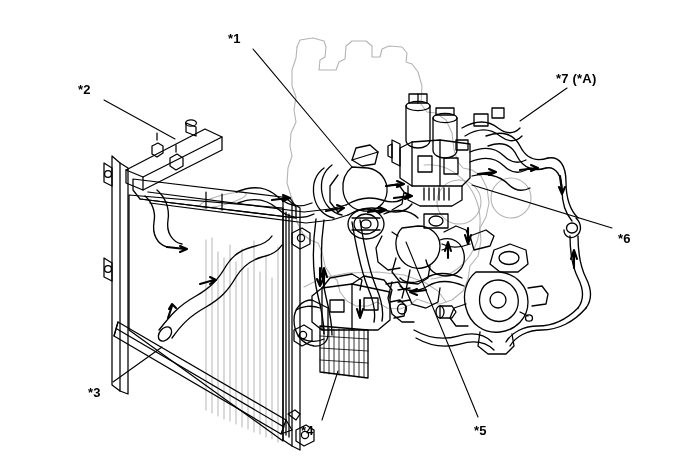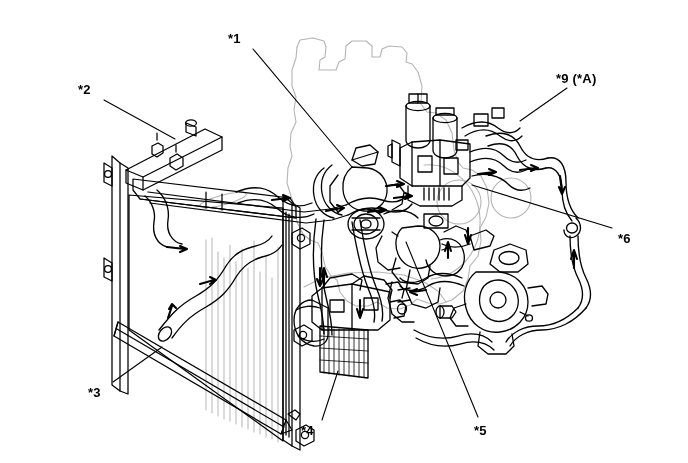--- a/index.html
+++ b/index.html
@@ -330,15 +330,15 @@
       <line x1="567" y1="88" x2="520" y2="121"></line>
     </g>
   </svg>
 
   <div class="callout-label" style="left:228px; top:32px;">*1</div>
   <div class="callout-label" style="left:78px; top:83px;">*2</div>
   <div class="callout-label" style="left:88px; top:386px;">*3</div>
   <div class="callout-label" style="left:301px; top:424px;">*4</div>
   <div class="callout-label" style="left:474px; top:424px;">*5</div>
   <div class="callout-label" style="left:618px; top:232px;">*6</div>
-  <div class="callout-label" style="left:556px; top:72px;">*9 (*A)</div>
+  <div class="callout-label" style="left:556px; top:72px;">*7 (*A)</div>
 
 </div>
 
 </body></html>

